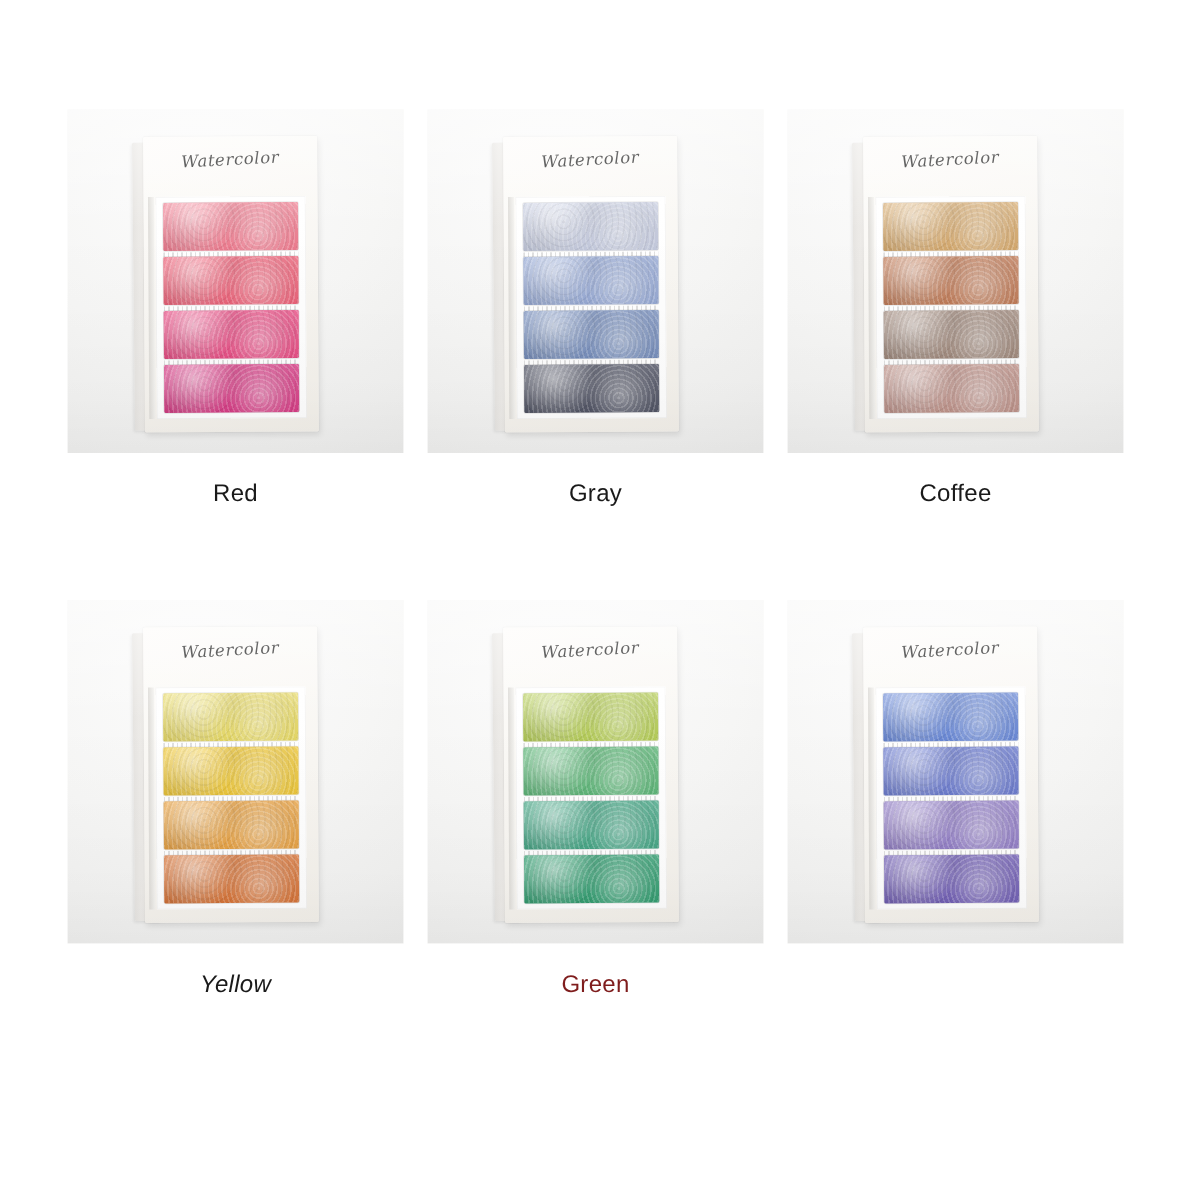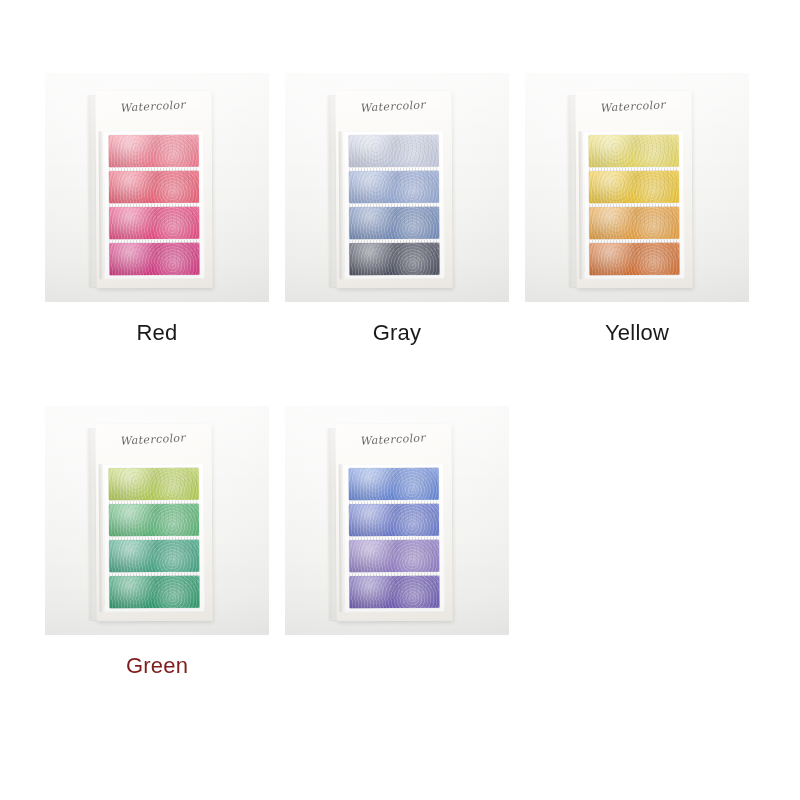--- a/index.html
+++ b/index.html
@@ -173,21 +173,21 @@
       rgba(0,0,0,0.22) 0px, rgba(0,0,0,0.22) 1px,
       rgba(0,0,0,0) 1px, rgba(0,0,0,0) 3px);
     opacity: 0.55;
   }
 
   
   .caption {
     width: 224px;
     text-align: center;
     font-family: "Liberation Sans", sans-serif;
-    font-size: 22px;
+    font-size: 16px;
     color: #1a1a1a;
     line-height: 1;
     padding-top: 20px;
     letter-spacing: 0.2px;
   }
 </style>
 </head>
 <body>
 
 <div id="page">
@@ -232,32 +232,52 @@
         </div>
         <div class="caption" style="color: rgb(26, 26, 26);">Gray</div>
       </div>
       <div class="cell">
         <div class="photo">
           <div class="card">
             <div class="backsheet"></div>
             <div class="front">
               <div class="brand">Watercolor</div>
               <div class="tray">
+                <div class="pan" style="background: rgb(221, 176, 115);"></div>
+                <div class="perf"></div>
+                <div class="pan" style="background: rgb(200, 130, 94);"></div>
+                <div class="perf"></div>
+                <div class="pan" style="background: rgb(168, 145, 132);"></div>
+                <div class="perf"></div>
+                <div class="pan" style="background: rgb(199, 154, 145);"></div>
+              </div>
+            </div>
+          </div>
+        </div>
+        <div class="caption" style="color: rgb(26, 26, 26);">Coffee</div>
+      </div>
+      <div class="cell">
+        <div class="photo">
+          <div class="card">
+            <div class="backsheet"></div>
+            <div class="front">
+              <div class="brand">Watercolor</div>
+              <div class="tray">
                 <div class="pan" style="background: rgb(238, 224, 106);"></div>
                 <div class="perf"></div>
                 <div class="pan" style="background: rgb(245, 206, 62);"></div>
                 <div class="perf"></div>
                 <div class="pan" style="background: rgb(240, 169, 73);"></div>
                 <div class="perf"></div>
                 <div class="pan" style="background: rgb(224, 122, 60);"></div>
               </div>
             </div>
           </div>
         </div>
-        <div class="caption" style="color: rgb(26, 26, 26);">Yellow</div>
+        <div class="caption" style="color: rgb(26, 26, 26); font-style: italic;">Yellow</div>
       </div>
       <div class="cell">
         <div class="photo">
           <div class="card">
             <div class="backsheet"></div>
             <div class="front">
               <div class="brand">Watercolor</div>
               <div class="tray">
                 <div class="pan" style="background: rgb(188, 212, 92);"></div>
                 <div class="perf"></div>

